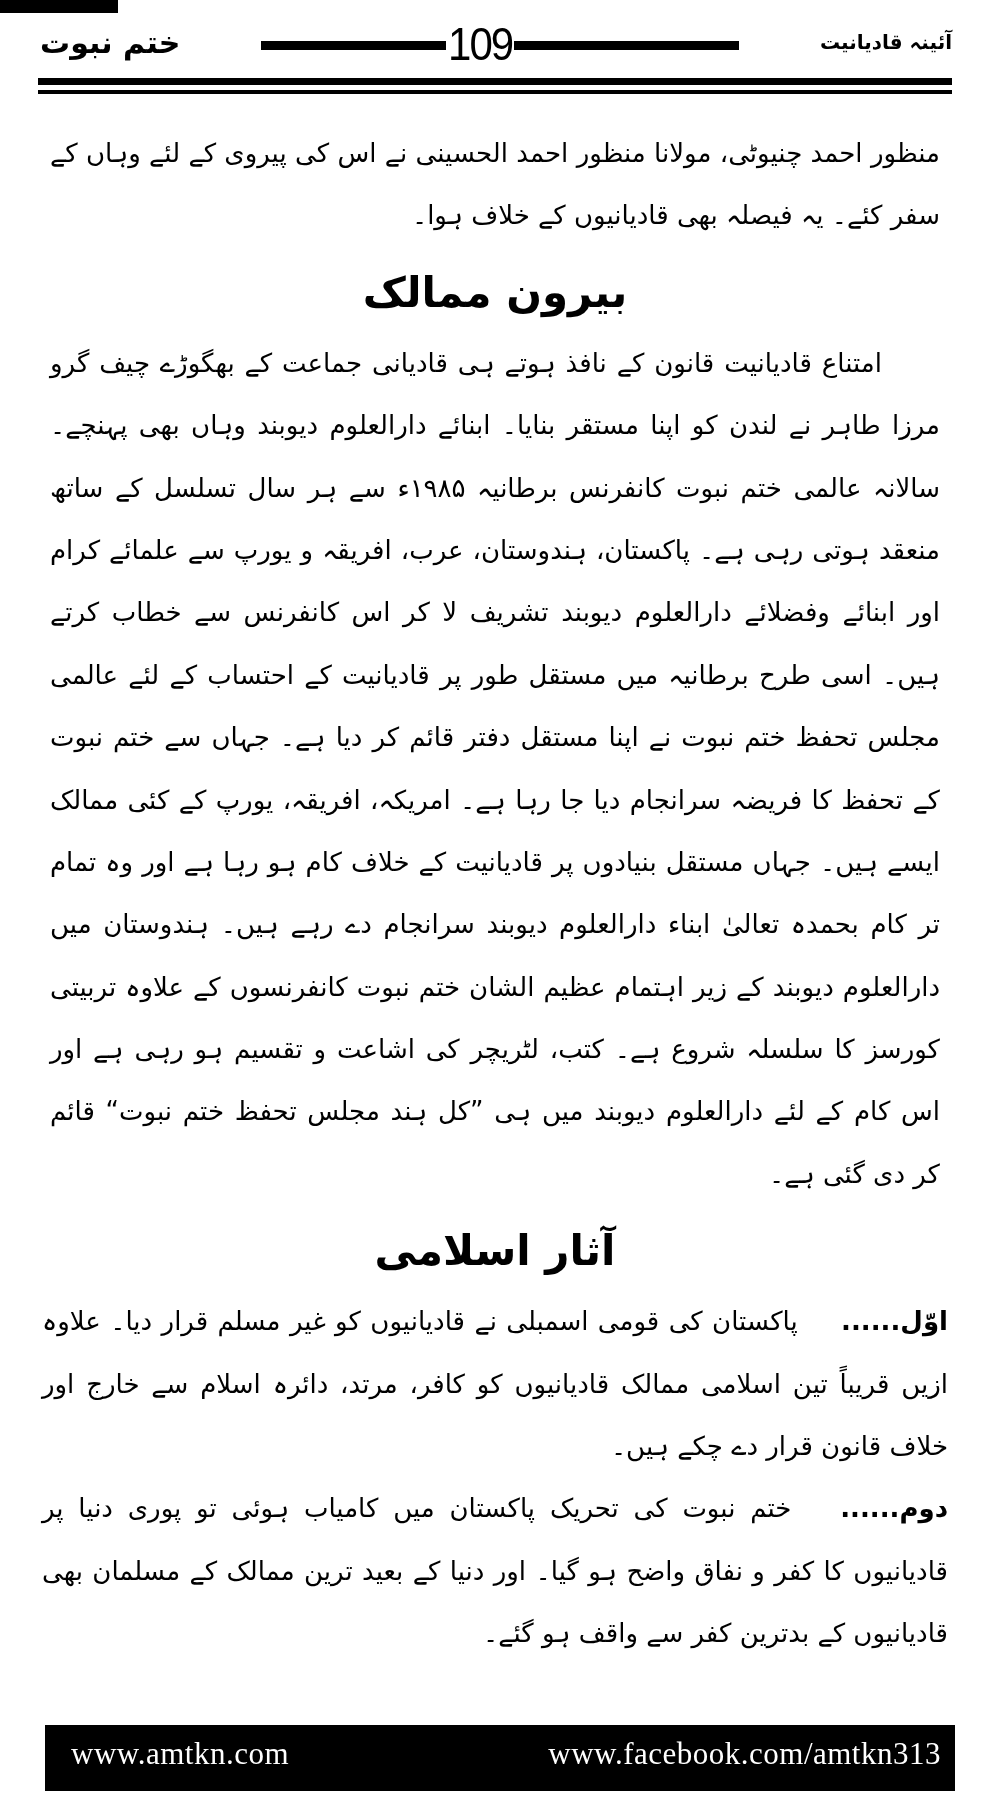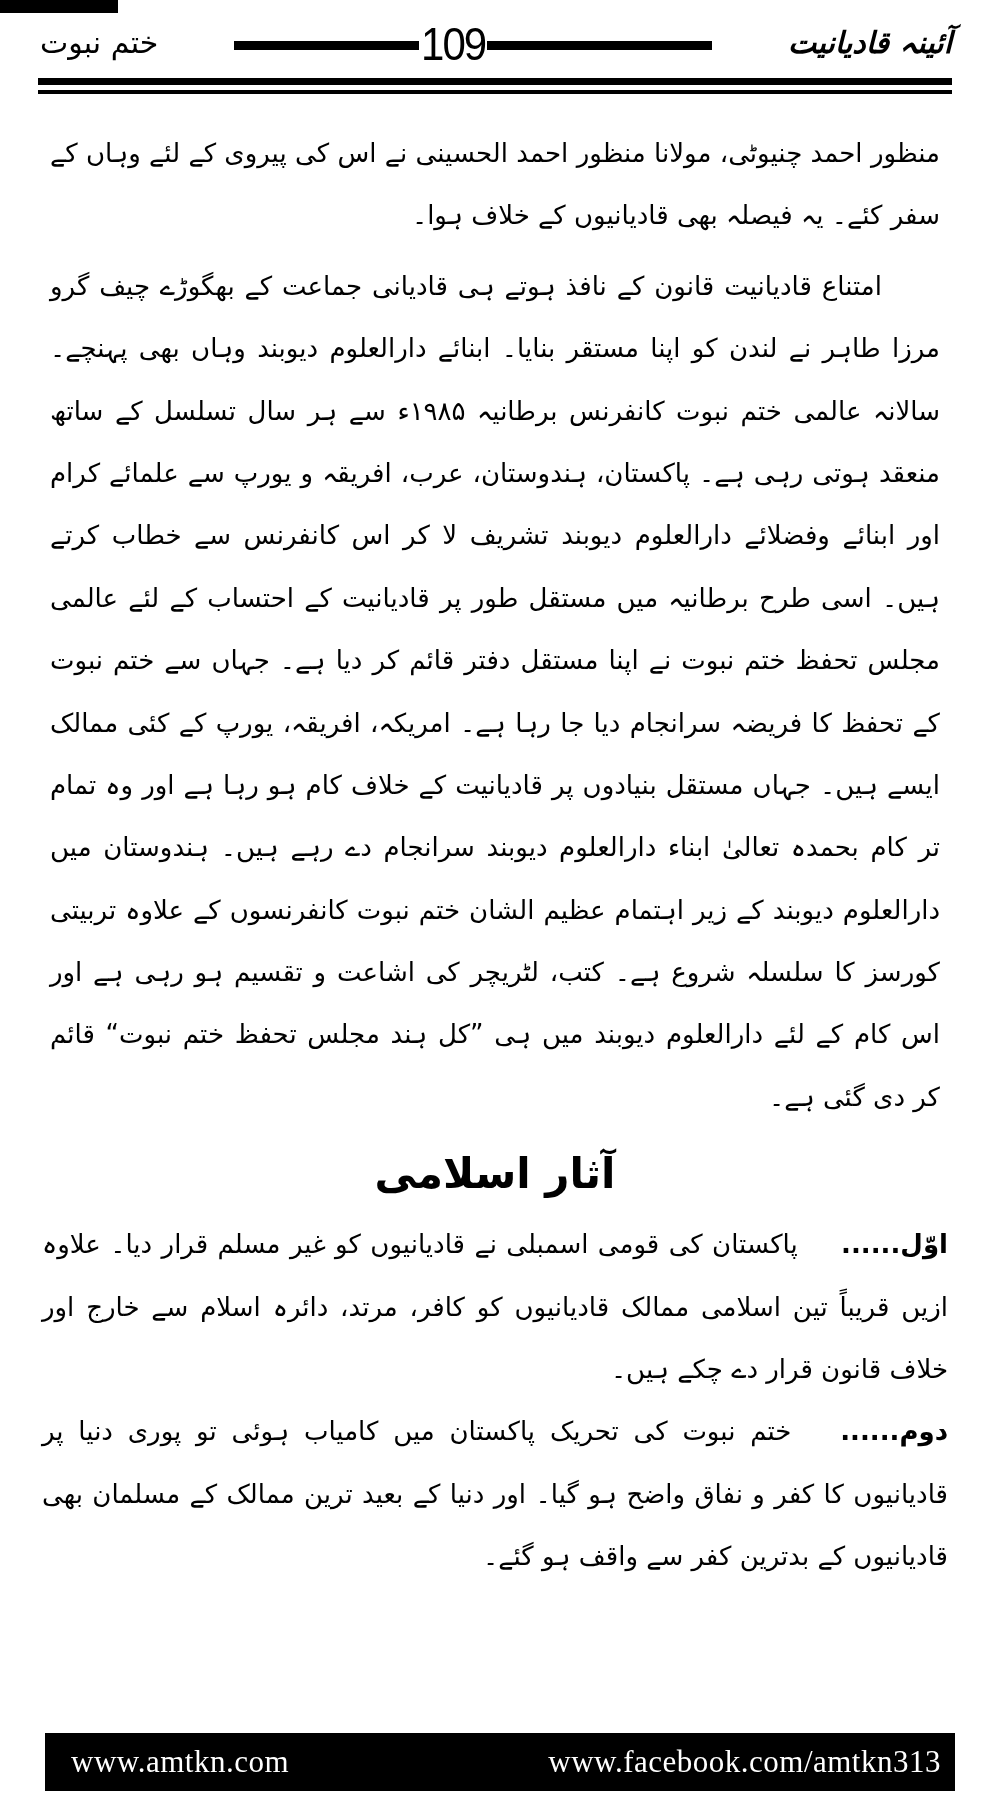--- a/index.html
+++ b/index.html
@@ -16,37 +16,37 @@
   .scan-bar-top {
     position:absolute; top:0; left:0;
     width:118px; height:13px; background:#000;
   }
   .header-row {
     direction:rtl;
     display:flex; align-items:center; justify-content:space-between;
     padding:18px 38px 0 40px;
   }
   .book-title {
-    font-size:30px; font-weight:bold; font-style:italic;
+    font-size:20px; font-weight:bold; 
     white-space:nowrap;
   }
   .pagenum-group {
     display:flex; align-items:center; direction:ltr;
     margin-top:6px;
   }
   .dash { height:9px; background:#000; display:inline-block; }
   .dash.left  { width:185px; }
   .dash.right { width:225px; }
   .page-number {
     font-family:"Liberation Sans", sans-serif;
     font-size:42px; line-height:1; letter-spacing:-2px;
     padding:0 2px; transform:scaleY(1.1);
   }
   .left-title {
-    font-size:30px; font-weight:normal; white-space:nowrap;
+    font-size:30px; font-weight:bold; white-space:nowrap;
   }
   .header-divider {
     margin:12px 38px 0 38px;
     border-top:7px solid #000;
     border-bottom:4px solid #000;
     height:5px;
   }
   
   .content {
     direction:rtl;
@@ -71,21 +71,21 @@
   }
   
   .footer-bar {
     position:absolute;
     left:45px; right:35px; bottom:9px;
     height:58px;
     background:#000;
     color:#fff;
     direction:ltr;
     display:flex; align-items:center; justify-content:space-between;
-    padding:0 14px 0 26px;
+    padding:0 14px 8px 26px;
     font-family:"Liberation Serif", serif;
     font-size:31px;
     text-align:center;
   }
   .footer-url { white-space:nowrap; letter-spacing:0.5px; }
 </style>
 </head>
 <body>
 
 <div class="page">
@@ -101,20 +101,21 @@
     </div>
     <div class="left-title">ختم نبوت</div>
   </div>
 
   <div class="header-divider"></div>
 
   <div class="content">
 
     <p class="para">منظور احمد چنیوٹی، مولانا منظور احمد الحسینی نے اس کی پیروی کے لئے وہاں کے سفر کئے۔ یہ فیصلہ بھی قادیانیوں کے خلاف ہوا۔</p>
 
+    <h2 class="section-heading">بیرون ممالک</h2>
 
     <p class="para indent">امتناع قادیانیت قانون کے نافذ ہوتے ہی قادیانی جماعت کے بھگوڑے چیف گرو مرزا طاہر نے لندن کو اپنا مستقر بنایا۔ ابنائے دارالعلوم دیوبند وہاں بھی پہنچے۔ سالانہ عالمی ختم نبوت کانفرنس برطانیہ ۱۹۸۵ء سے ہر سال تسلسل کے ساتھ منعقد ہوتی رہی ہے۔ پاکستان، ہندوستان، عرب، افریقہ و یورپ سے علمائے کرام اور ابنائے وفضلائے دارالعلوم دیوبند تشریف لا کر اس کانفرنس سے خطاب کرتے ہیں۔ اسی طرح برطانیہ میں مستقل طور پر قادیانیت کے احتساب کے لئے عالمی مجلس تحفظ ختم نبوت نے اپنا مستقل دفتر قائم کر دیا ہے۔ جہاں سے ختم نبوت کے تحفظ کا فریضہ سرانجام دیا جا رہا ہے۔ امریکہ، افریقہ، یورپ کے کئی ممالک ایسے ہیں۔ جہاں مستقل بنیادوں پر قادیانیت کے خلاف کام ہو رہا ہے اور وہ تمام تر کام بحمدہ تعالیٰ ابناء دارالعلوم دیوبند سرانجام دے رہے ہیں۔ ہندوستان میں دارالعلوم دیوبند کے زیر اہتمام عظیم الشان ختم نبوت کانفرنسوں کے علاوہ تربیتی کورسز کا سلسلہ شروع ہے۔ کتب، لٹریچر کی اشاعت و تقسیم ہو رہی ہے اور اس کام کے لئے دارالعلوم دیوبند میں ہی ”کل ہند مجلس تحفظ ختم نبوت“ قائم کر دی گئی ہے۔</p>
 
     <h2 class="section-heading">آثار اسلامی</h2>
 
 
     <p class="list-item">
       <span class="item-label">اوّل......</span>
       <span>پاکستان کی قومی اسمبلی نے قادیانیوں کو غیر مسلم قرار دیا۔ علاوہ ازیں قریباً تین اسلامی ممالک قادیانیوں کو کافر، مرتد، دائرہ اسلام سے خارج اور خلاف قانون قرار دے چکے ہیں۔</span>
     </p>

